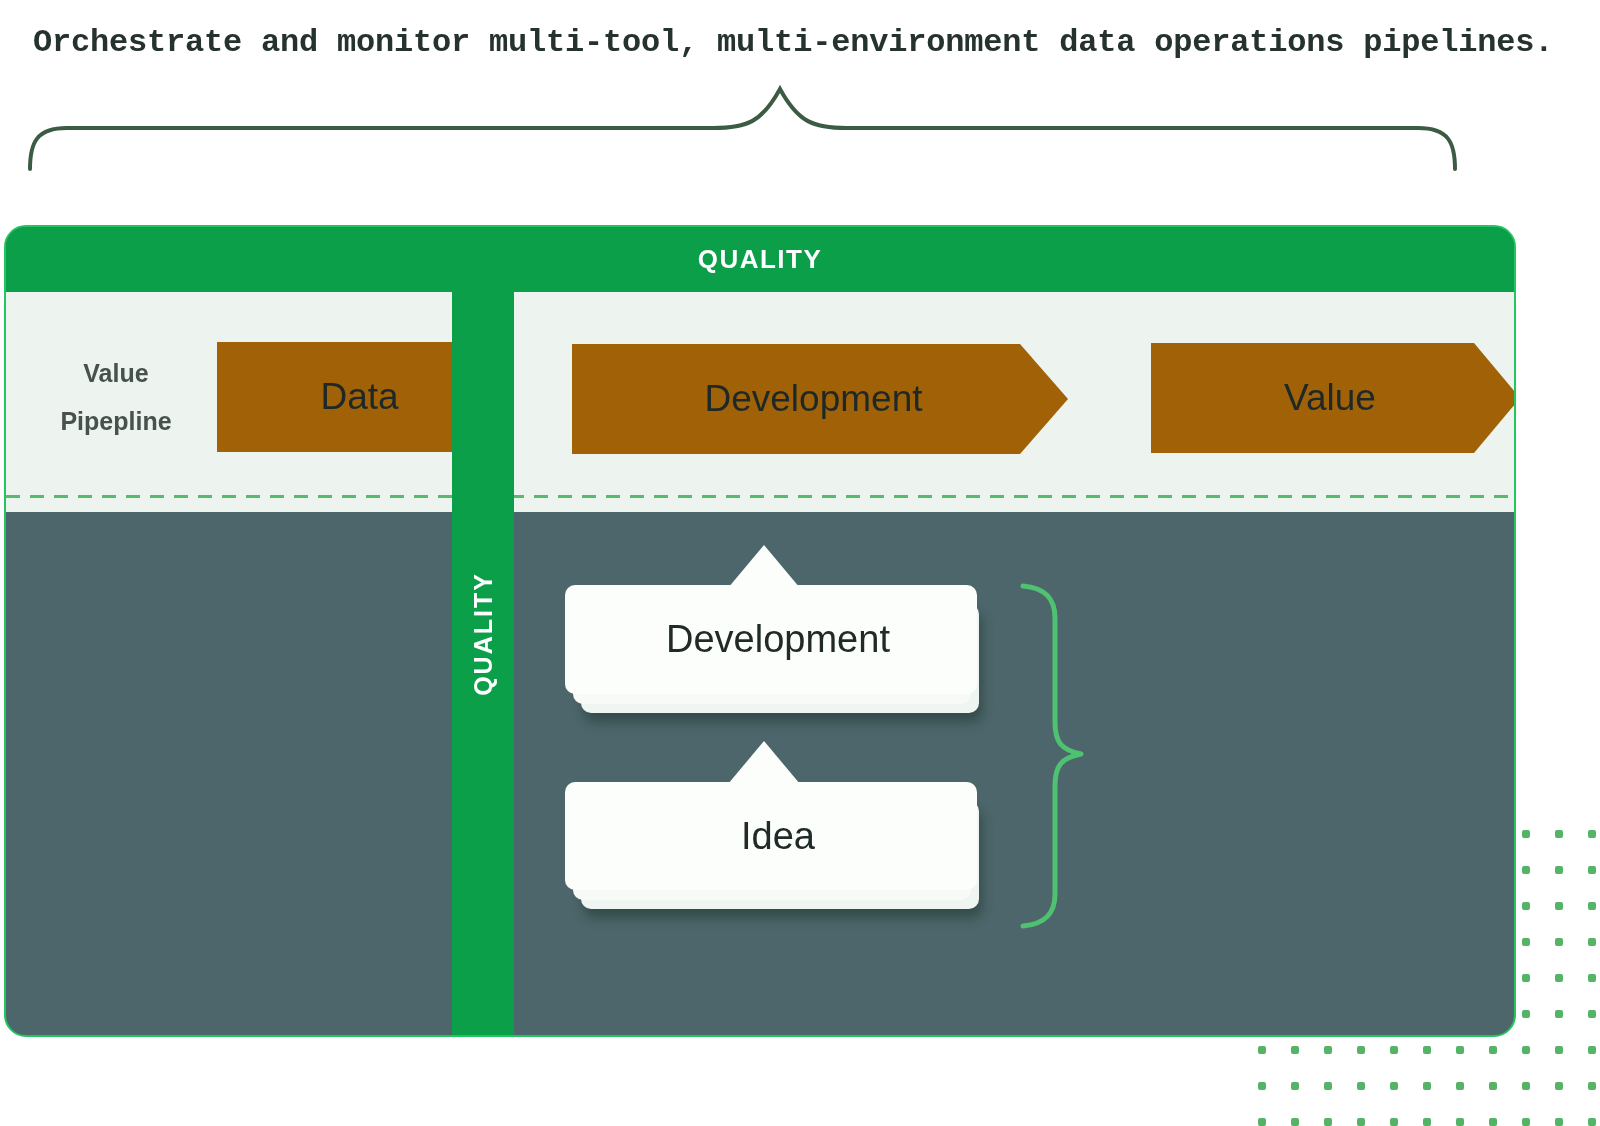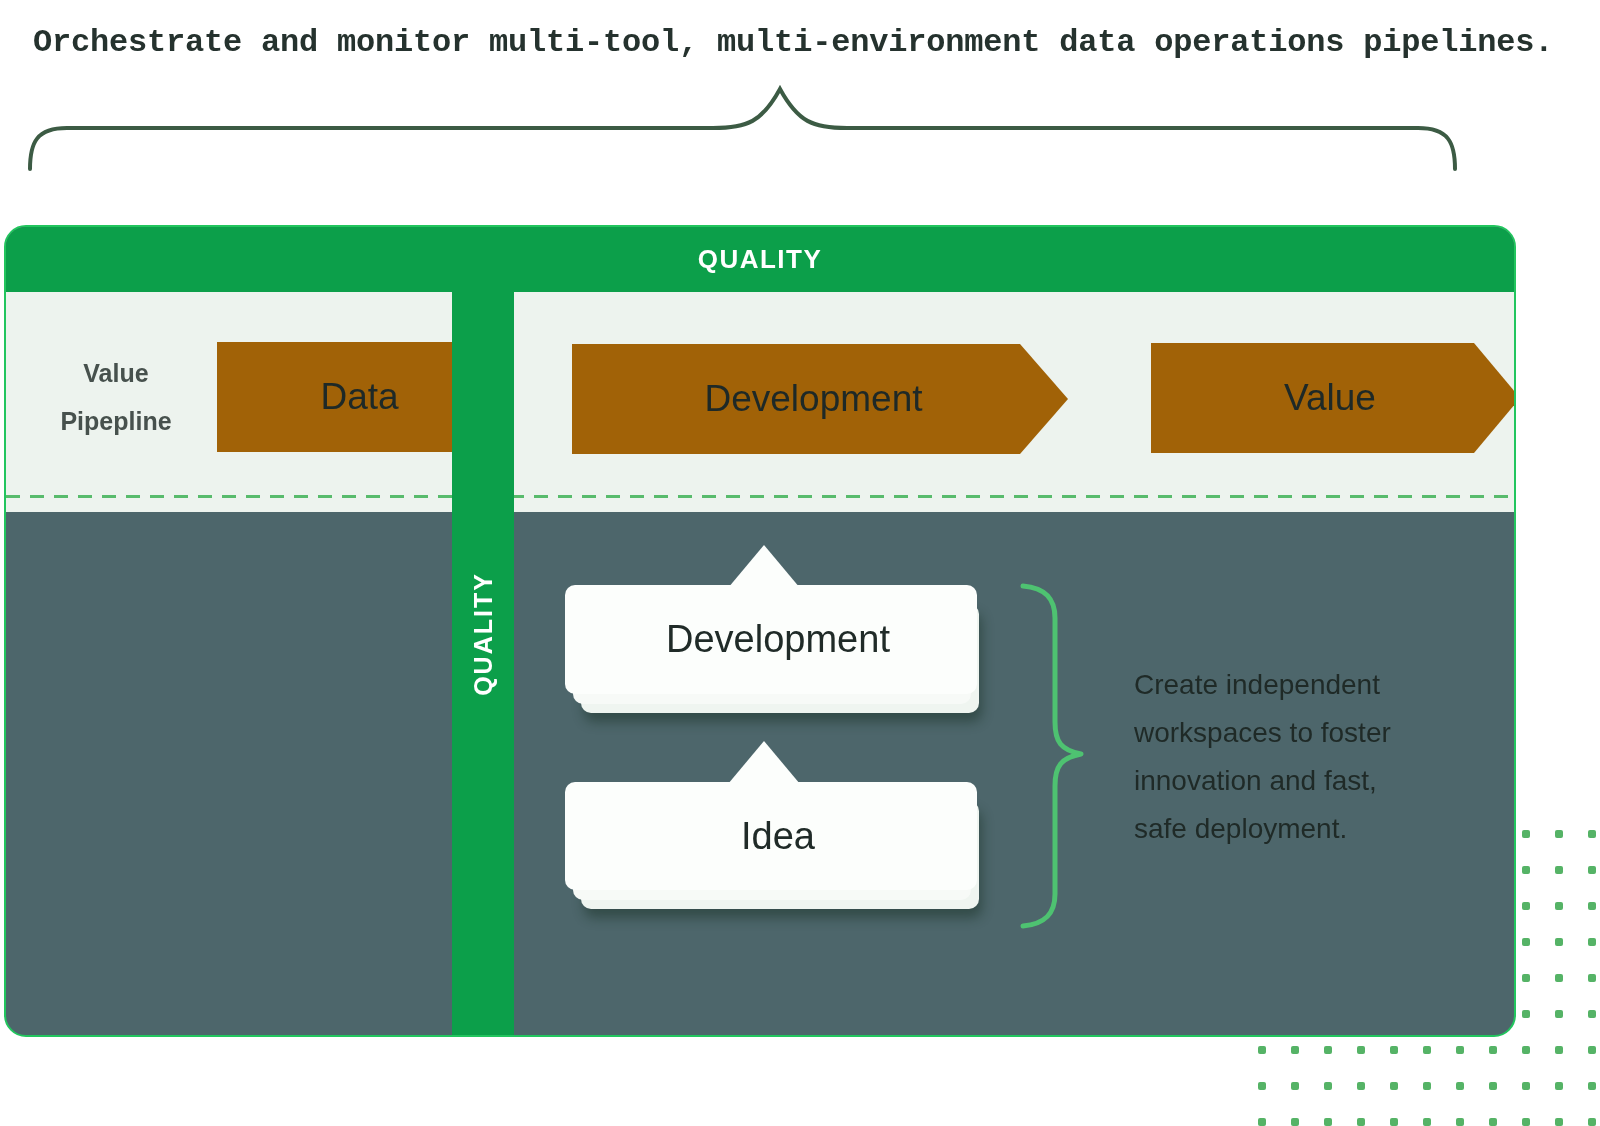--- a/index.html
+++ b/index.html
@@ -226,19 +226,15 @@
     <div class="card idea-card">
       <span>Idea</span>
     </div>
 
 
     <svg class="side-brace" width="88" height="348" viewBox="0 0 88 348" fill="none">
       <path d="M 6 4 C 28 6, 38 16, 38 36 L 38 140 C 38 160, 44 168, 64 172
                C 44 176, 38 184, 38 204 L 38 312 C 38 332, 28 342, 6 344" stroke="#4ec271" stroke-width="5" stroke-linecap="round" stroke-linejoin="round" fill="none"></path>
     </svg>
 
-    <div class="annotation">Create independent
-workspaces to foster
-innovation and fast,
-safe deployment.</div>
 
   </div>
 </div>
 
 </body></html>

